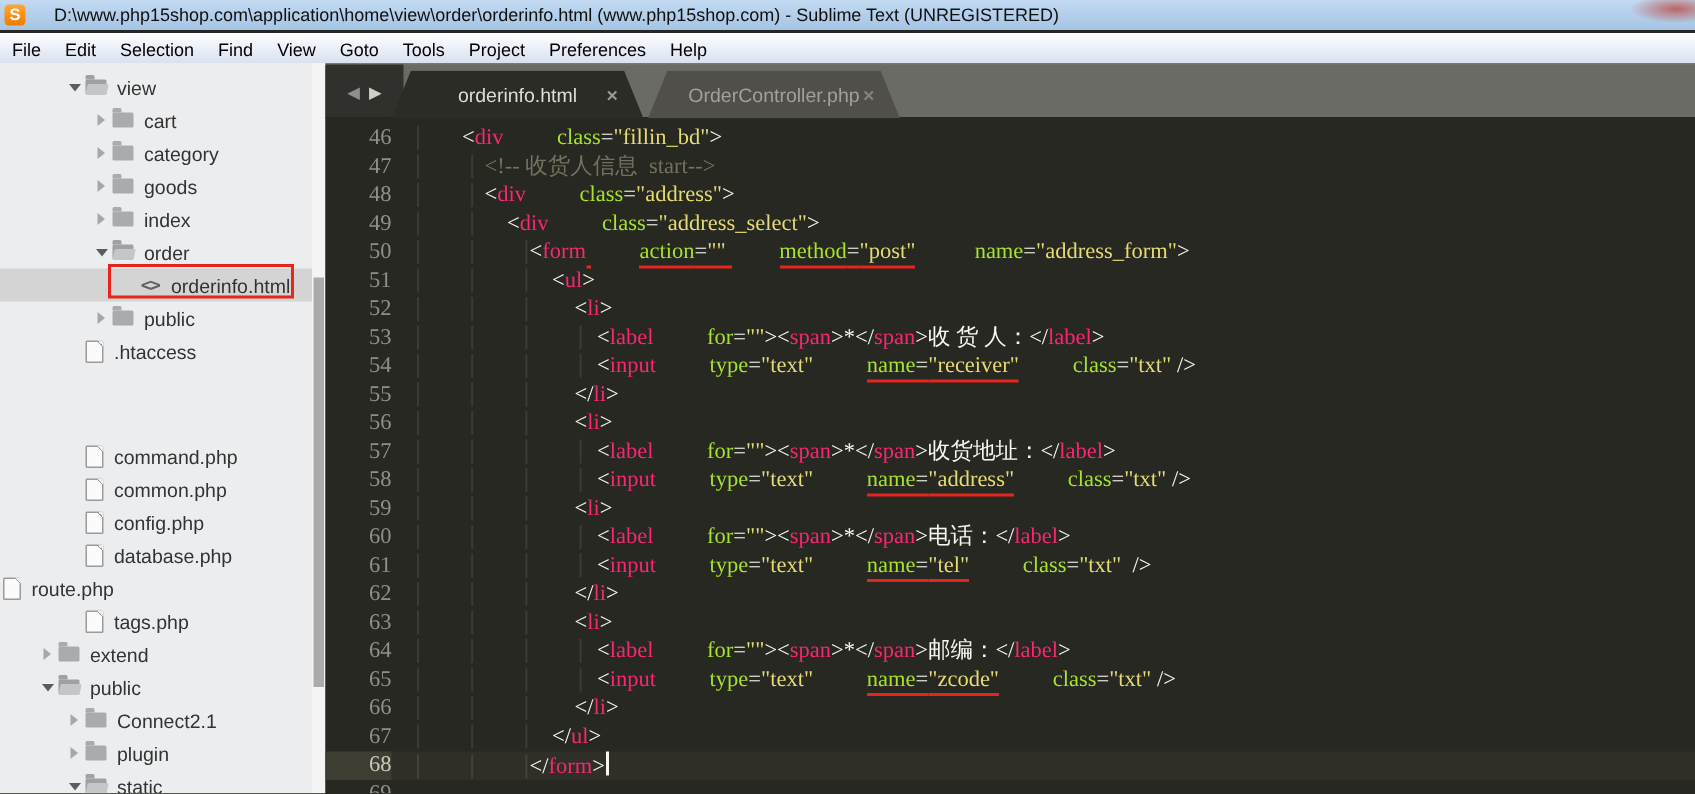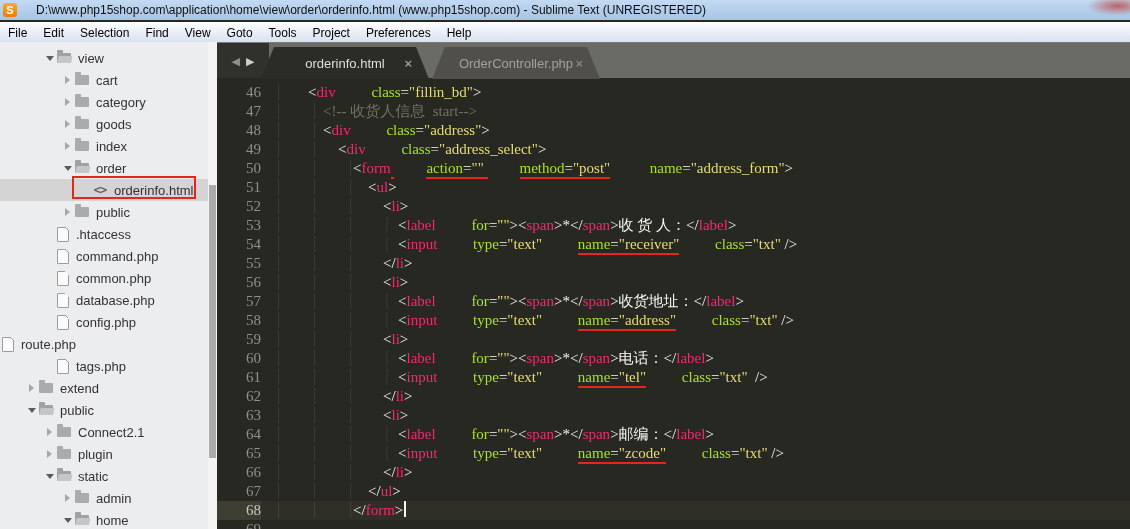--- a/index.html
+++ b/index.html
@@ -170,35 +170,35 @@
           <span class="tri">
             <span class="tri-closed"></span>
           </span>
           <span class="folder"></span>
           <span class="label">public</span>
         </div>
         <div class="row" style="padding-left: 55px;">
           <span class="ficon"></span>
           <span class="label">.htaccess</span>
         </div>
-        <div class="row" style="padding-left: 55px;">
+        <div class="row" style="padding-left: 55px; margin-top: 48px;">
           <span class="ficon"></span>
           <span class="label">command.php</span>
         </div>
         <div class="row" style="padding-left: 55px;">
           <span class="ficon"></span>
           <span class="label">common.php</span>
         </div>
         <div class="row" style="padding-left: 55px;">
           <span class="ficon"></span>
+          <span class="label">config.php</span>
+        </div>
+        <div class="row" style="padding-left: 55px;">
+          <span class="ficon"></span>
           <span class="label">database.php</span>
-        </div>
-        <div class="row" style="padding-left: 55px;">
-          <span class="ficon"></span>
-          <span class="label">config.php</span>
         </div>
         <div class="row" style="">
           <span class="ficon"></span>
           <span class="label">route.php</span>
         </div>
         <div class="row" style="padding-left: 55px;">
           <span class="ficon"></span>
           <span class="label">tags.php</span>
         </div>
         <div class="row" style="padding-left: 26px;">

